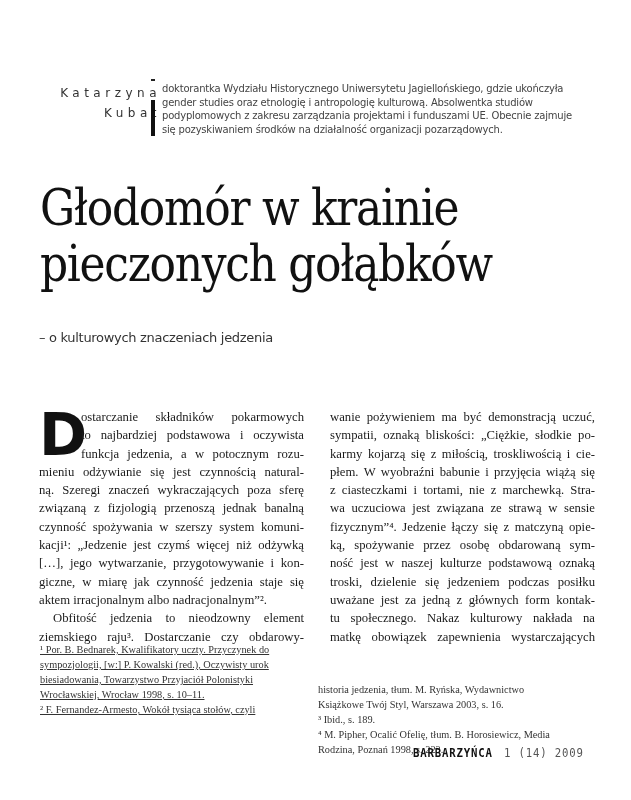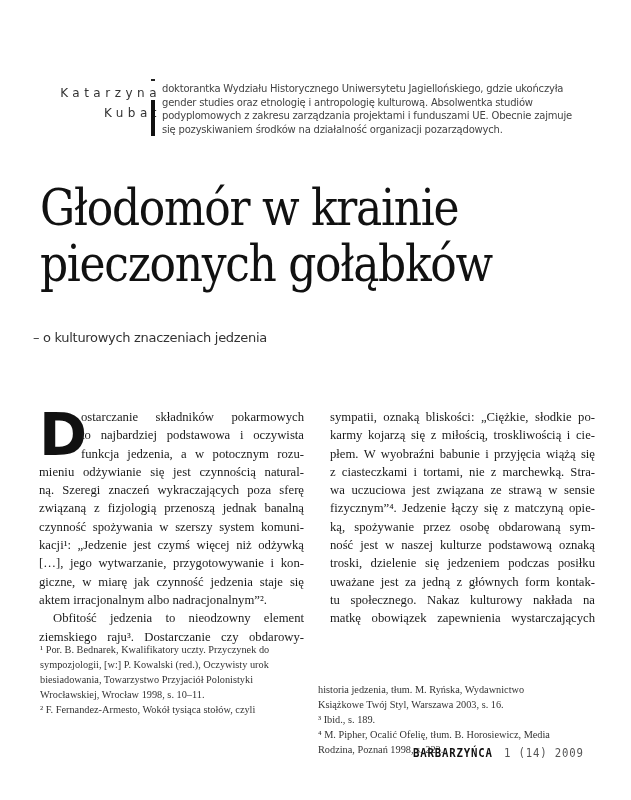--- a/index.html
+++ b/index.html
@@ -6,31 +6,31 @@
   body { width:631px; height:800px; position:relative; overflow:hidden; color:#1a1a1a; }
   .author-name { position:absolute; right:470px; text-align:right; font-family:"DejaVu Sans", sans-serif; font-size:12px; letter-spacing:4.5px; color:#333; }
   .author-first { top:86px; }
   .author-last { top:106px; }
   .tick-small { position:absolute; left:151px; top:79px; width:4px; height:2px; background:#222; }
   .tick-bar { position:absolute; left:151px; top:100px; width:4px; height:36px; background:#111; }
   .bio { position:absolute; left:162px; top:82px; width:420px; font-family:"DejaVu Sans", sans-serif; font-size:10px; line-height:13.5px; color:#444; letter-spacing:-0.2px; }
   .bio div { white-space:nowrap; }
   .title { position:absolute; left:40px; top:180px; font-family:"DejaVu Serif", serif; font-size:50px; line-height:56px; color:#111; letter-spacing:-1.5px; transform:scaleX(0.88); transform-origin:left top; }
   .title div { white-space:nowrap; }
-  .subtitle { position:absolute; left:33px; top:330px; font-family:"DejaVu Sans", sans-serif; font-size:13px; color:#333; letter-spacing:-0.3px; }
+  .subtitle { position:absolute; left:39px; top:330px; font-family:"DejaVu Sans", sans-serif; font-size:13px; color:#333; letter-spacing:-0.3px; }
   .col { position:absolute; top:408px; width:265px; font-family:"Liberation Serif", serif; font-size:12.7px; line-height:18.3px; color:#1a1a1a; }
   .col-left { left:39px; }
   .col-right { left:330px; }
   .line { white-space:nowrap; text-align:justify; text-align-last:justify; height:18.3px; }
   .line.last { text-align-last:left; }
   .line.indent { padding-left:14px; }
   .dropcap { position:absolute; left:39px; top:410px; font-family:"DejaVu Sans", sans-serif; font-size:58px; line-height:50px; font-weight:bold; color:#111; }
   .col-left .line.d { padding-left:42px; }
   .footnotes { position:absolute; top:642px; width:260px; font-family:"Liberation Serif", serif; font-size:10.3px; line-height:15px; color:#333; }
-  .fn-left { left:40px; }
+  .fn-left { left:40px;text-decoration:underline; }
   .fn-right { left:318px;margin-top:40px; }
   .footnotes div { white-space:nowrap; }
   .footer { position:absolute; top:745px; left:413px; font-family:"DejaVu Sans Mono", monospace; font-size:13px; letter-spacing:1px; white-space:nowrap; transform:scaleX(0.82); transform-origin:left top; }
   .footer .mag { font-weight:bold; color:#111; }
   .footer .issue { color:#555; margin-left:14px; }
 </style>
 </head>
 <body>
 
 <div class="author-name author-first">Katarzyna</div>
@@ -64,20 +64,21 @@
   <div class="line">czynność spożywania w szerszy system komuni-</div>
   <div class="line">kacji¹: „Jedzenie jest czymś więcej niż odżywką</div>
   <div class="line">[…], jego wytwarzanie, przygotowywanie i kon-</div>
   <div class="line">giczne, w miarę jak czynność jedzenia staje się</div>
   <div class="line last">aktem irracjonalnym albo nadracjonalnym”².</div>
   <div class="line indent">Obfitość jedzenia to nieodzowny element</div>
   <div class="line">ziemskiego raju³. Dostarczanie czy obdarowy-</div>
 </div>
 
 <div class="col col-right">
+  <div class="line">wanie pożywieniem ma być demonstracją uczuć,</div>
   <div class="line">sympatii, oznaką bliskości: „Ciężkie, słodkie po-</div>
   <div class="line">karmy kojarzą się z miłością, troskliwością i cie-</div>
   <div class="line">płem. W wyobraźni babunie i przyjęcia wiążą się</div>
   <div class="line">z ciasteczkami i tortami, nie z marchewką. Stra-</div>
   <div class="line">wa uczuciowa jest związana ze strawą w sensie</div>
   <div class="line">fizycznym”⁴. Jedzenie łączy się z matczyną opie-</div>
   <div class="line">ką, spożywanie przez osobę obdarowaną sym-</div>
   <div class="line">ność jest w naszej kulturze podstawową oznaką</div>
   <div class="line">troski, dzielenie się jedzeniem podczas posiłku</div>
   <div class="line">uważane jest za jedną z głównych form kontak-</div>

